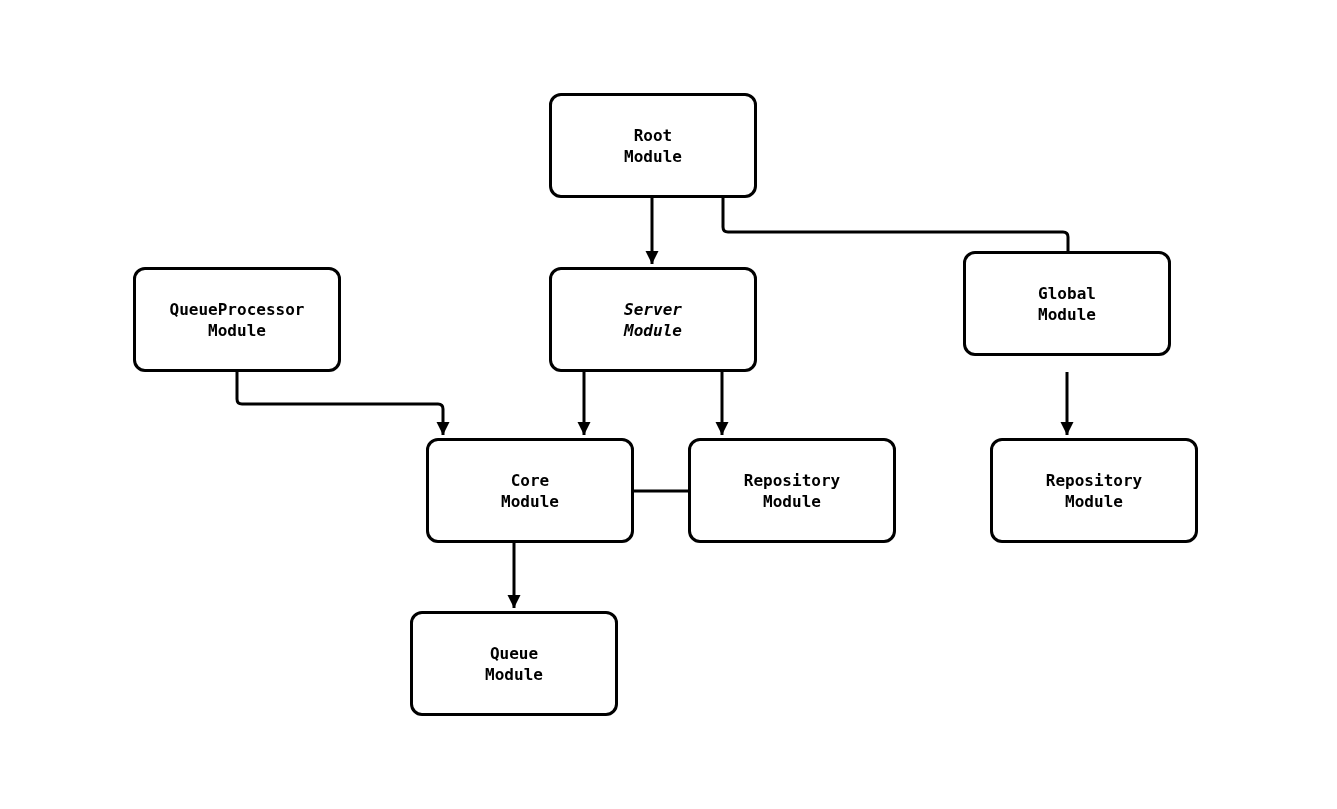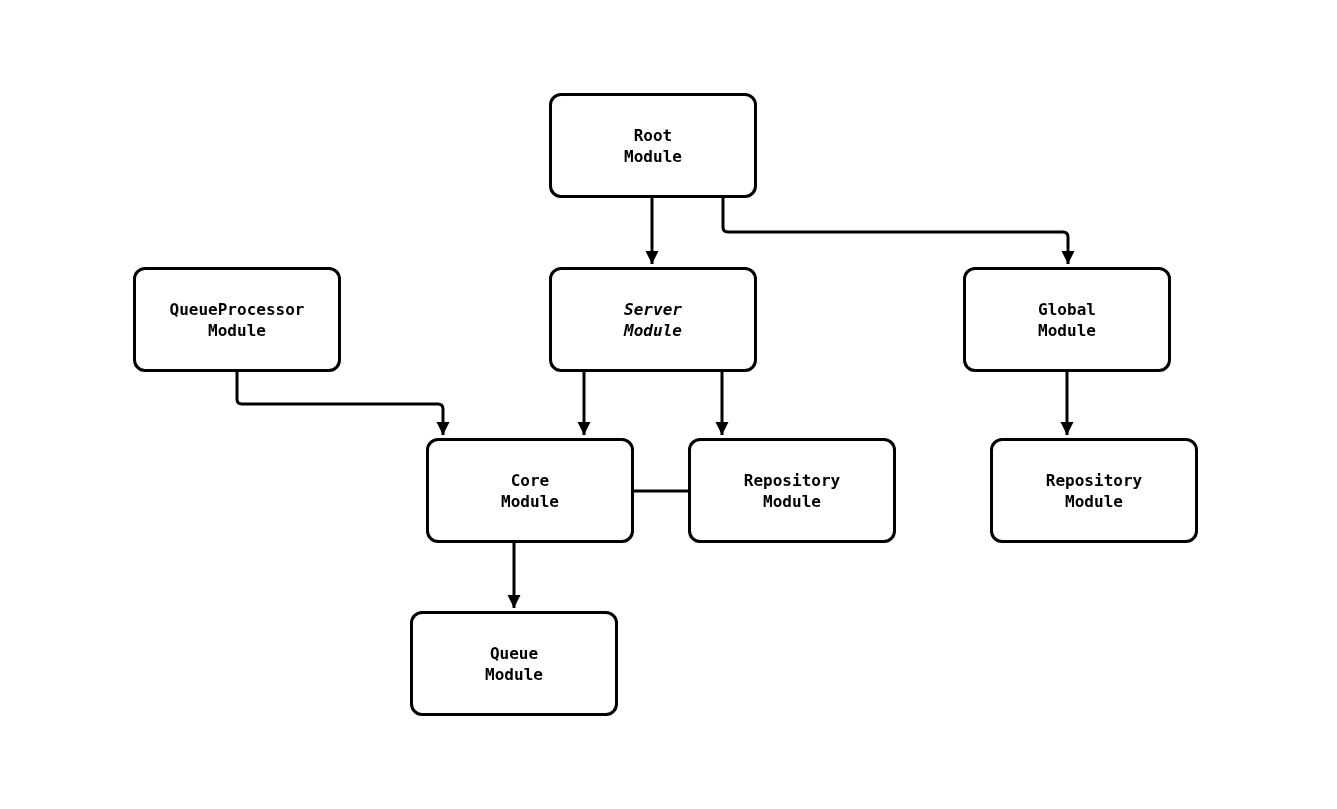--- a/index.html
+++ b/index.html
@@ -43,21 +43,21 @@
     font-weight: bold;
     font-size: 16px;
     line-height: 21px;
   }
   .node .label {
     white-space: pre-line;
   }
   .node-root           { left: 549px; top:  93px; }
   .node-queueprocessor { left: 133px; top: 267px; }
   .node-server         { left: 549px; top: 267px; font-style: italic; }
-  .node-global         { left: 963px; top: 267px; }
+  .node-global         { left: 963px; top: 251px; }
   .node-core           { left: 410px; top: 438px; margin-left: 16px; }
   .node-endpoints      { left: 688px; top: 438px; }
   .node-repository     { left: 963px; top: 438px; margin-left: 27px; }
   .node-queue          { left: 410px; top: 611px; }
 </style>
 </head>
 <body>
 
 <div id="canvas">
 

